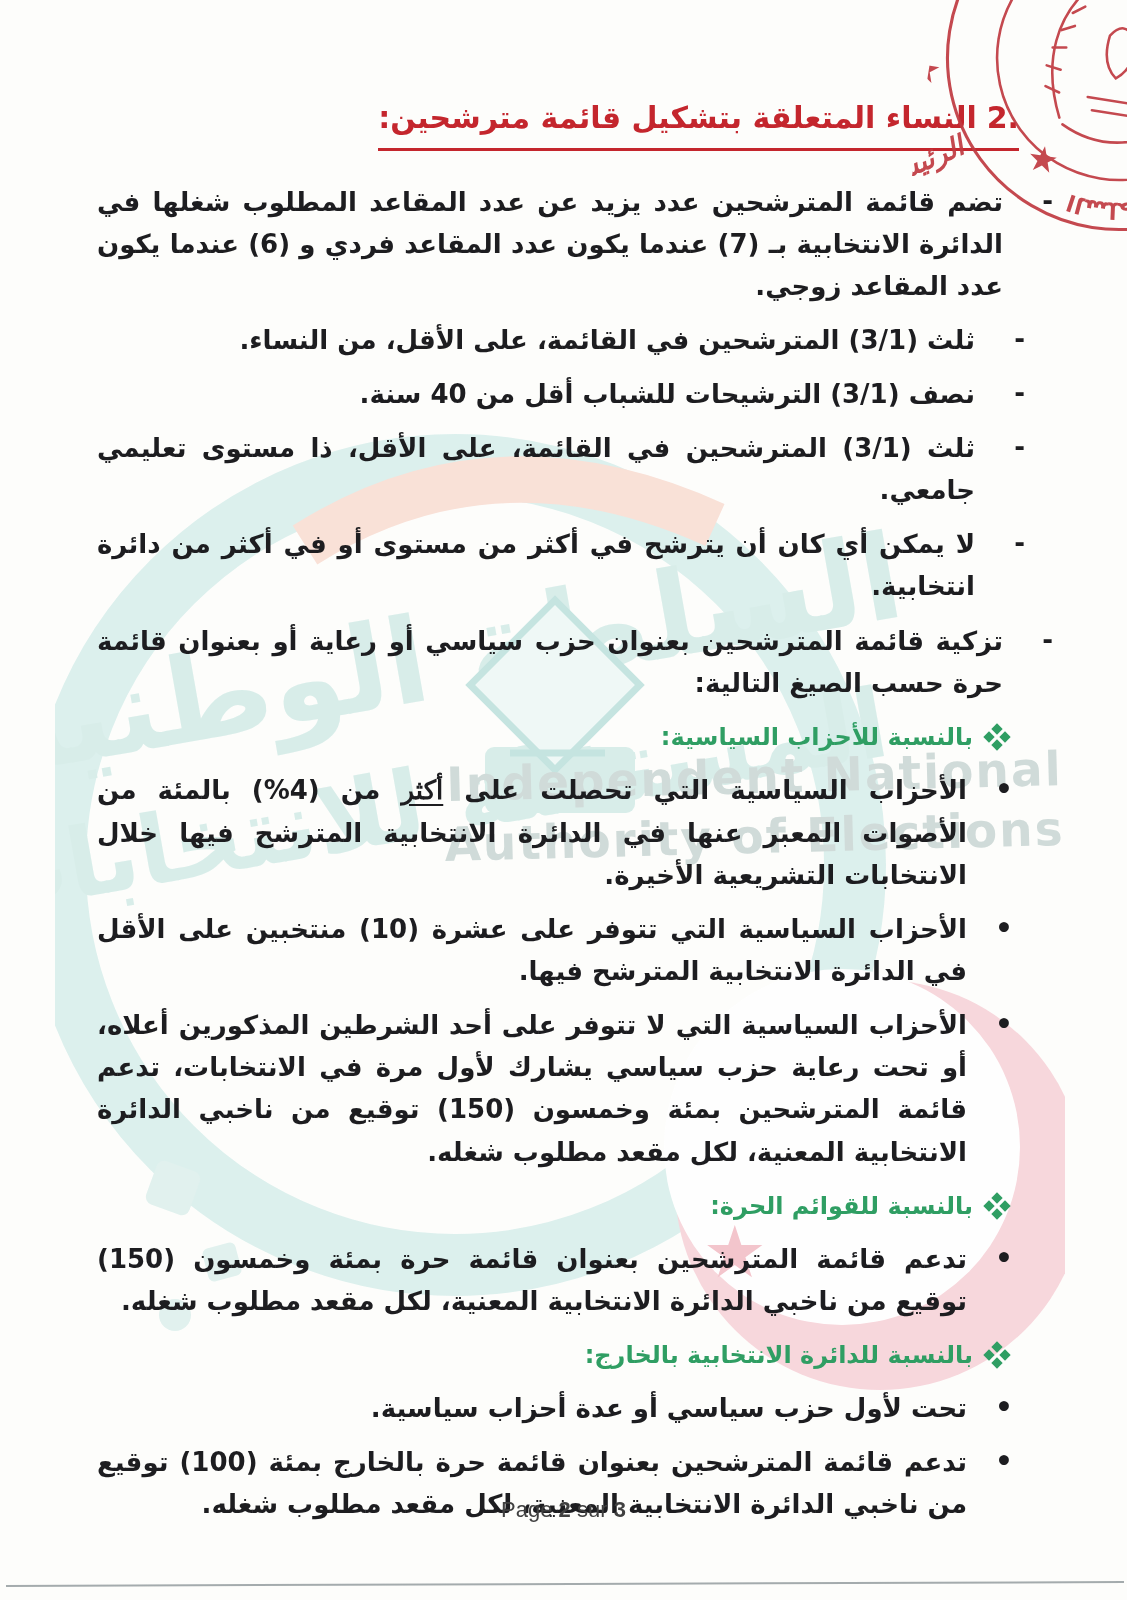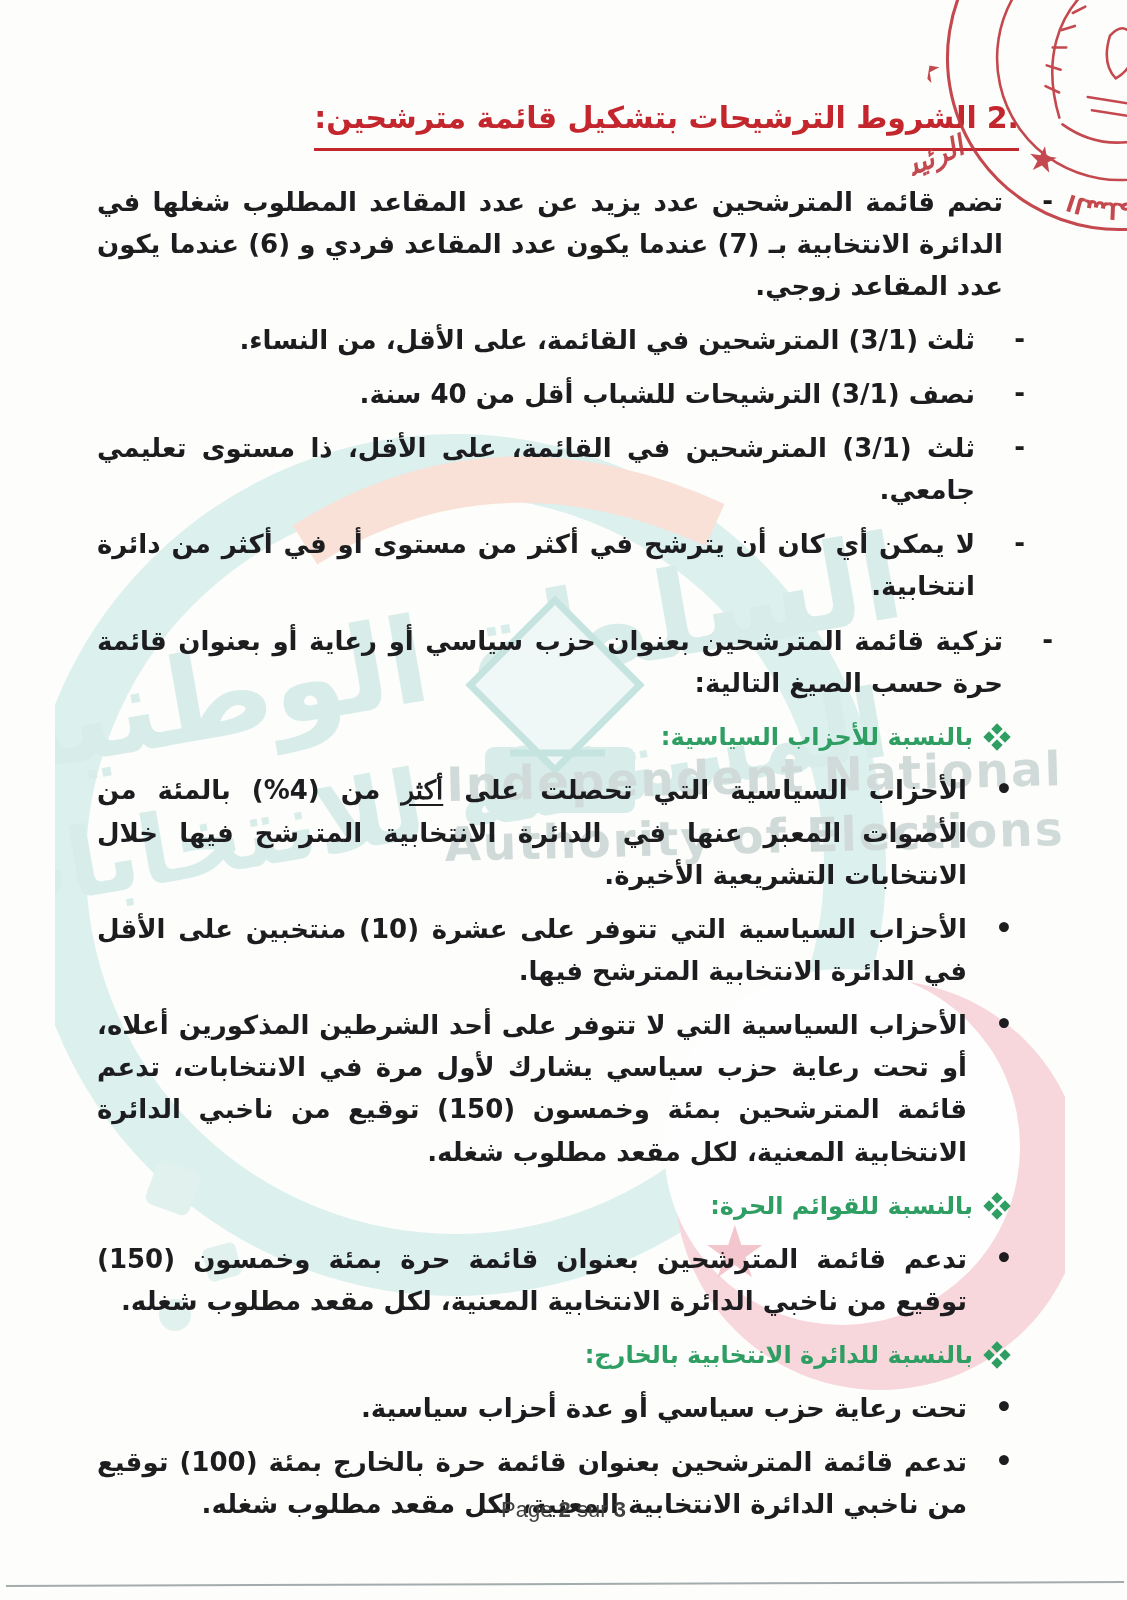--- a/index.html
+++ b/index.html
@@ -108,21 +108,21 @@
     </g>
     <text x="12" y="232" font-size="36" fill="#c03a41">★</text>
     <text x="138" y="300" font-size="34" fill="#c03a41">★</text>
     <text x="40" y="286" font-size="27" font-weight="bold" font-style="italic" fill="#c03a41" transform="rotate(-32 58 276)">الرئيس</text>
   </svg>
 
   <div class="content body-text">
 
     <h1 class="doc-title">
       <span class="title-inner">
-        <span class="num">2.</span><span>الشروط الترشيحات بتشكيل قائمة مترشحين:</span>
+        <span class="num">2.</span><span>النساء المتعلقة بتشكيل قائمة مترشحين:</span>
       </span>
     </h1>
 
     <div class="intro-item">
       <span class="dash-marker">-</span>
       <p>تضم قائمة المترشحين عدد يزيد عن عدد المقاعد المطلوب شغلها في الدائرة الانتخابية بـ (7) عندما يكون عدد المقاعد فردي و (6) عندما يكون عدد المقاعد زوجي.</p>
     </div>
     <div class="intro-item inner">
       <span class="dash-marker">-</span>
       <p>ثلث (3/1) المترشحين في القائمة، على الأقل، من النساء.</p>
@@ -189,21 +189,21 @@
         <span class="diamond-icon">
             <i></i>
             <i></i>
             <i></i>
             <i></i>
           </span>
         <span>بالنسبة للدائرة الانتخابية بالخارج:</span>
       </div>
       <div class="bullet-item">
         <span class="bullet-marker">•</span>
-        <p>تحت رعاية حزب سياسي أو عدة أحزاب سياسية.</p>
+        <p>تحت لأول حزب سياسي أو عدة أحزاب سياسية.</p>
       </div>
       <div class="bullet-item">
         <span class="bullet-marker">•</span>
         <p>تدعم قائمة المترشحين بعنوان قائمة حرة بالخارج بمئة (100) توقيع من ناخبي الدائرة الانتخابية المعنية، لكل مقعد مطلوب شغله.</p>
       </div>
     </div>
 
   </div>
 
   <div class="footer">

